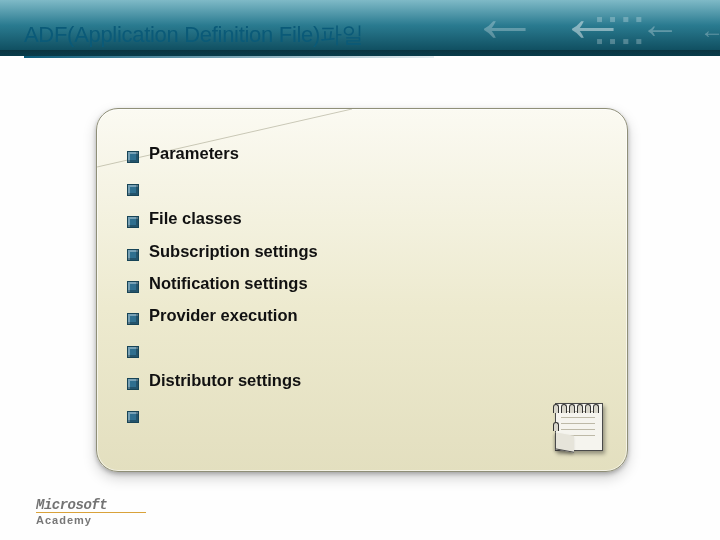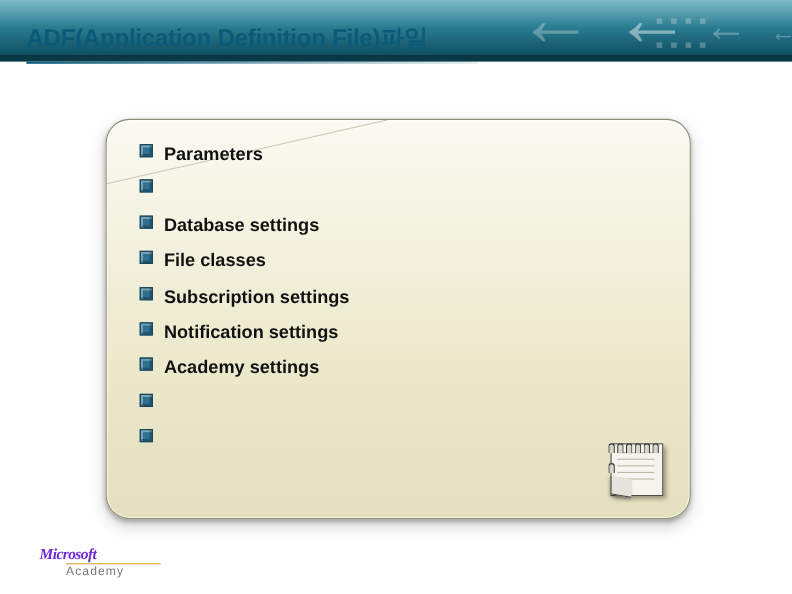--- a/index.html
+++ b/index.html
@@ -55,21 +55,21 @@
 
   
   .title-wrap {
     position: absolute;
     top: 20px;
     left: 24px;
     width: 520px;
   }
   .title {
     font-size: 22px;
-    font-weight: bold;
+    font-weight: normal;
     color: #0a5a78;
     letter-spacing: -0.3px;
   }
   .title-underline {
     margin-top: 6px;
     height: 2px;
     width: 410px;
     background: linear-gradient(90deg, #0a5a78 0%, rgba(10,90,120,0.1) 100%);
   }
 
@@ -97,21 +97,21 @@
   }
 
   .list {
     position: absolute;
     top: 22px;
     left: 30px;
     right: 24px;
   }
   .item {
     display: flex;
-    align-items: flex-start;
+    align-items: flex-end;
     height: 32.4px;
   }
   .bullet {
     width: 10px; height: 10px;
     margin-right: 10px;
     background: #2f6f8f;
     border: 1px solid #174457;
     box-shadow: inset -2px -2px 0 rgba(0,0,0,0.25),
                 inset 2px 2px 0 rgba(255,255,255,0.35);
     flex: 0 0 auto;
@@ -173,33 +173,32 @@
   }
 
   
   .brand {
     position: absolute;
     left: 36px;
     bottom: 14px;
     width: 110px;
   }
   .brand-name {
-    font-family: Liberation Serif, serif;
+    font-family: Liberation Mono, monospace;
     font-size: 14px;
     font-weight: bold;
     font-style: italic;
-    color: #6d28d9;
+    color: #737373;
     letter-spacing: -0.5px;
   }
   .brand-sub {
     display: block;
     margin-top: -1px;
-    margin-left: 24px;
     font-size: 11px;
-    font-weight: normal;
+    font-weight: bold;
     letter-spacing: 1px;
     color: #777;
     border-top: 1.5px solid #d9a23a;
     padding-top: 1px;
   }
 </style>
 </head>
 <body>
 
 <div class="slide">
@@ -227,40 +226,40 @@
     <div class="list">
       <div class="item">
         <span class="bullet"></span>
         <span class="label">Parameters</span>
       </div>
       <div class="item">
         <span class="bullet"></span>
       </div>
       <div class="item">
         <span class="bullet"></span>
-        <span class="label">Database settings</span>
-      </div>
-      <div class="item">
-        <span class="bullet"></span>
         <span class="label">File classes</span>
       </div>
       <div class="item">
         <span class="bullet"></span>
         <span class="label">Subscription settings</span>
       </div>
       <div class="item">
         <span class="bullet"></span>
         <span class="label">Notification settings</span>
       </div>
       <div class="item">
         <span class="bullet"></span>
-        <span class="label">Academy settings</span>
-      </div>
-      <div class="item">
-        <span class="bullet"></span>
+        <span class="label">Provider execution</span>
+      </div>
+      <div class="item">
+        <span class="bullet"></span>
+      </div>
+      <div class="item">
+        <span class="bullet"></span>
+        <span class="label">Distributor settings</span>
       </div>
       <div class="item">
         <span class="bullet"></span>
       </div>
     </div>
 
     <div class="notepad">
       <div class="pad"></div>
       <div class="lines">
           <i></i>

